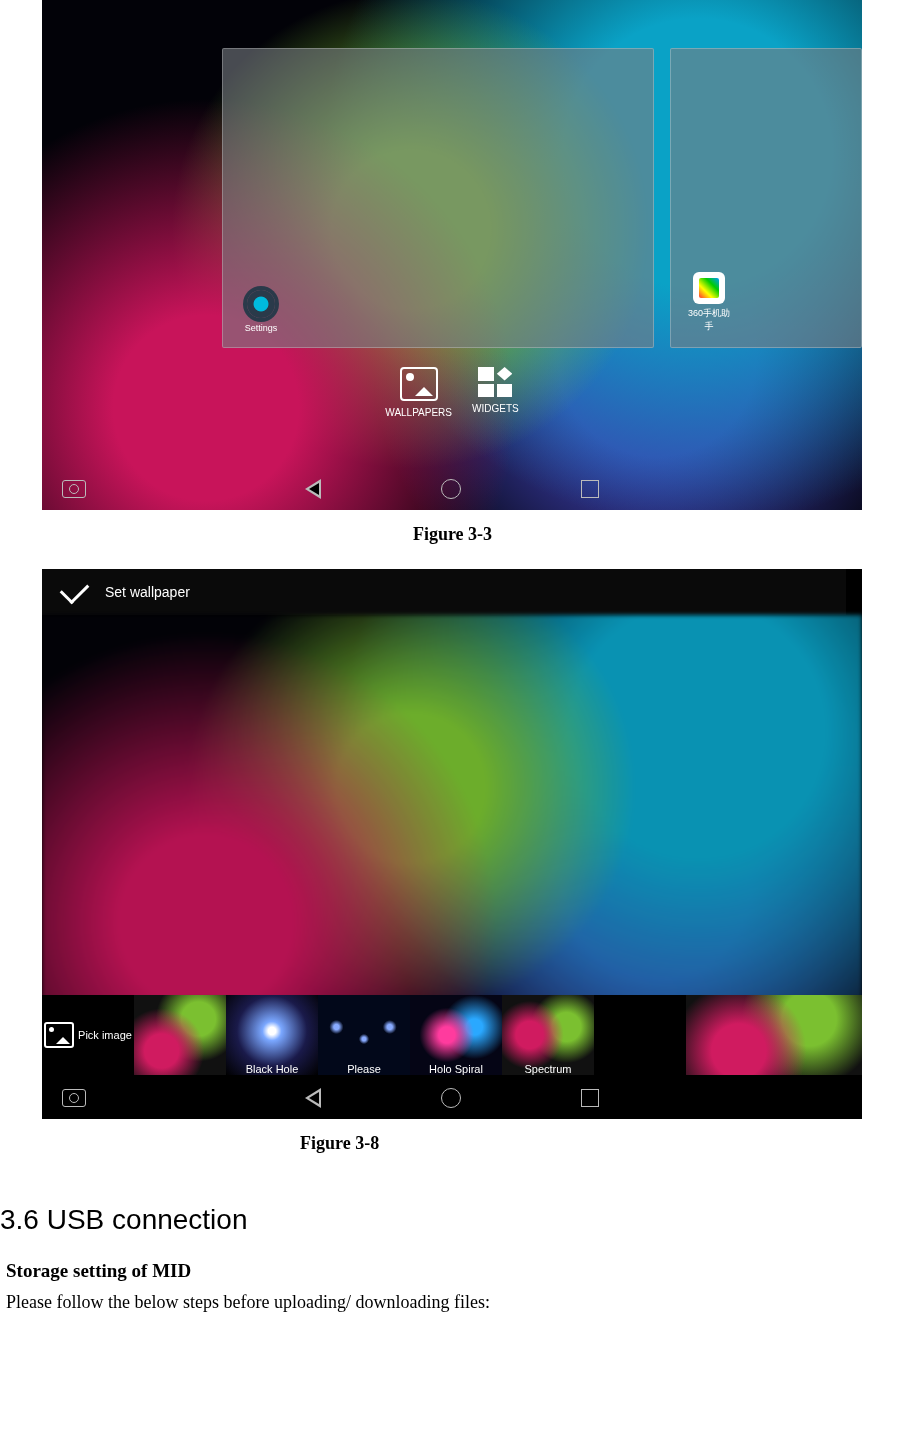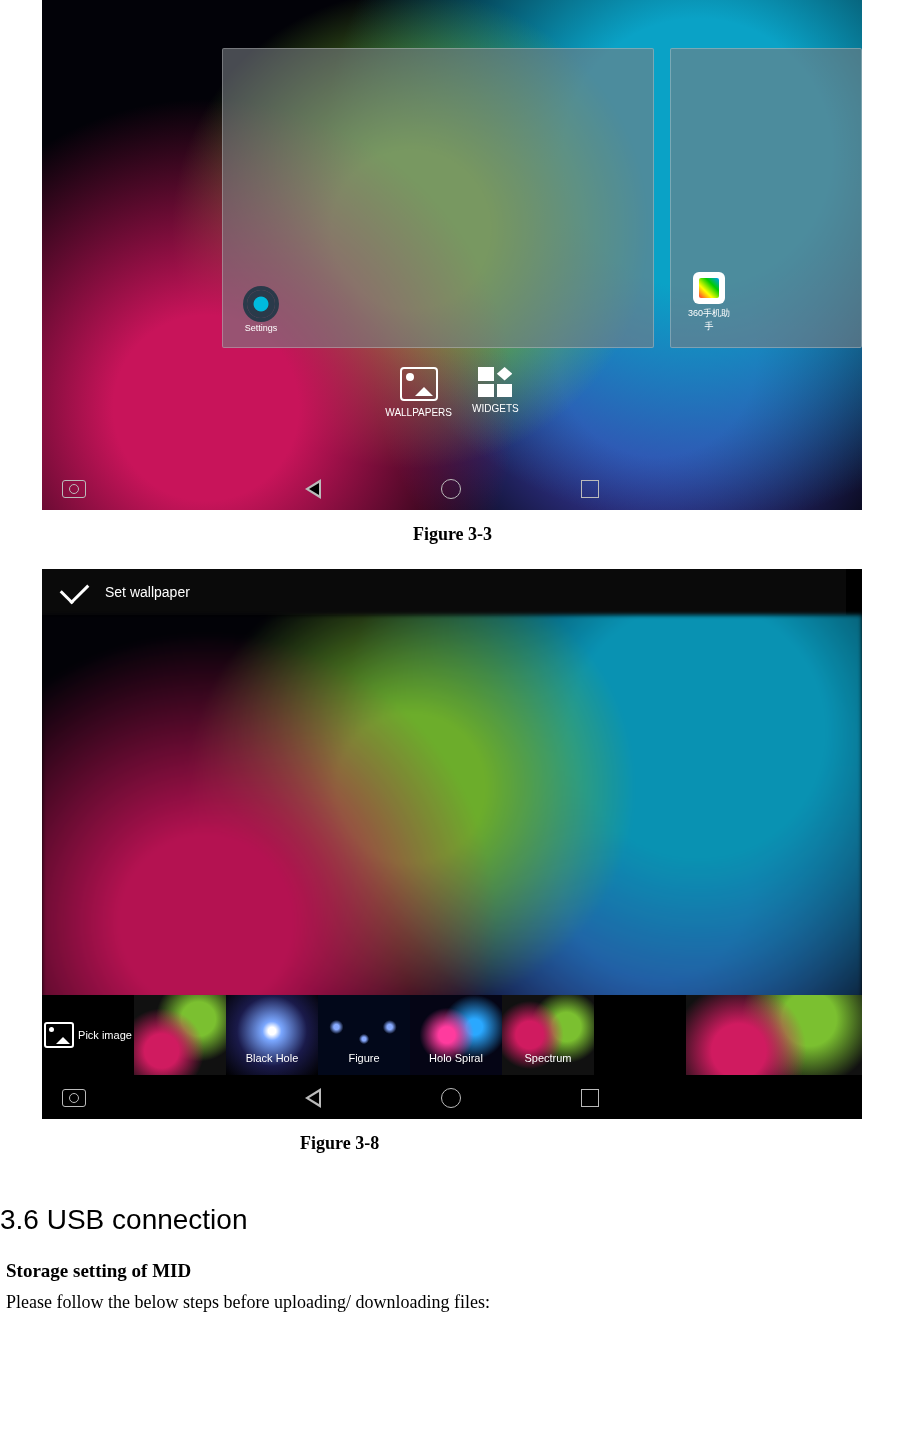--- a/index.html
+++ b/index.html
@@ -41,21 +41,21 @@
 .ntriangle::after{content:"";position:absolute;left:4px;top:-6px;border-top:6px solid transparent;border-bottom:6px solid transparent;border-right:10px solid #000}
 .nhome{width:18px;height:18px;border:1.8px solid #bbb;border-radius:50%}
 .nrec{width:16px;height:16px;border:1.8px solid #bbb}
 
 .s2top{position:absolute;top:0;left:0;right:16px;height:46px;background:#0a0a0a;display:flex;align-items:center;color:#fff;padding-left:20px;gap:18px;font-size:14px}
 .chk{width:22px;height:14px;border-left:3px solid #fff;border-bottom:3px solid #fff;transform:rotate(-45deg);margin-top:-6px}
 .s2wall{position:absolute;top:46px;left:0;right:0;bottom:120px}
 .s2wall .wallbg{filter:blur(2px) brightness(.9)}
 .thumbs{position:absolute;bottom:44px;left:0;right:0;height:80px;display:flex}
 .th{position:relative;flex:0 0 92px;height:80px;color:#fff;font-size:11px;text-align:center}
-.th .lbl{position:absolute;bottom:11px;left:0;right:0}
+.th .lbl{position:absolute;bottom:0;left:0;right:0}
 .th.pick{flex:0 0 92px;background:#000;display:flex;align-items:center;justify-content:center;gap:4px}
 .th.pick .picicon{width:26px;height:22px;border:2px solid #fff;border-radius:3px;position:relative}
 .th.pick .picicon::before{content:"";position:absolute;left:3px;top:3px;width:5px;height:5px;border-radius:50%;background:#fff}
 .th.pick .picicon::after{content:"";position:absolute;right:2px;bottom:2px;width:0;height:0;border-left:7px solid transparent;border-right:7px solid transparent;border-bottom:7px solid #fff}
 .th.t1{background:radial-gradient(circle at 30% 70%,#d01b60 0 20%,transparent 50%),radial-gradient(circle at 70% 30%,#7bc030 0 20%,transparent 50%),#111}
 .th.t2{background:radial-gradient(circle at 50% 45%,#fff 0 6%,#7aa7ff 15%,#1a1a4a 55%,#000 100%)}
 .th.t3{background:radial-gradient(circle at 20% 40%,#8af 0 3%,transparent 8%),radial-gradient(circle at 50% 55%,#8af 0 3%,transparent 8%),radial-gradient(circle at 78% 40%,#8af 0 3%,transparent 8%),#02081a}
 .th.t4{background:radial-gradient(circle at 40% 50%,#ff3b9e 0 12%,transparent 40%),radial-gradient(circle at 70% 40%,#2aa8ff 0 10%,transparent 40%),#050515}
 .th.t5{background:linear-gradient(#000,#000);position:relative}
 .th.t5::before{content:"";position:absolute;left:6px;right:6px;top:38px;height:4px;background:linear-gradient(90deg,#40f 0,#f0f 30%,#ff0 50%,#0ff 70%,#40f 100%);filter:blur(.5px)}
@@ -151,21 +151,21 @@
   <div class="thumbs">
     <div class="th pick">
       <div class="picicon"></div>
       <span>Pick image</span>
     </div>
     <div class="th t1"></div>
     <div class="th t2">
           <span class="lbl">Black Hole</span>
         </div>
     <div class="th t3">
-          <span class="lbl">Figure</span>
+          <span class="lbl">Please</span>
         </div>
     <div class="th t4">
           <span class="lbl">Holo Spiral</span>
         </div>
     <div class="th t6">
           <span class="lbl">Spectrum</span>
         </div>
     <div class="th t7"></div>
     <div class="th t1" style="flex:1"></div>
   </div>

